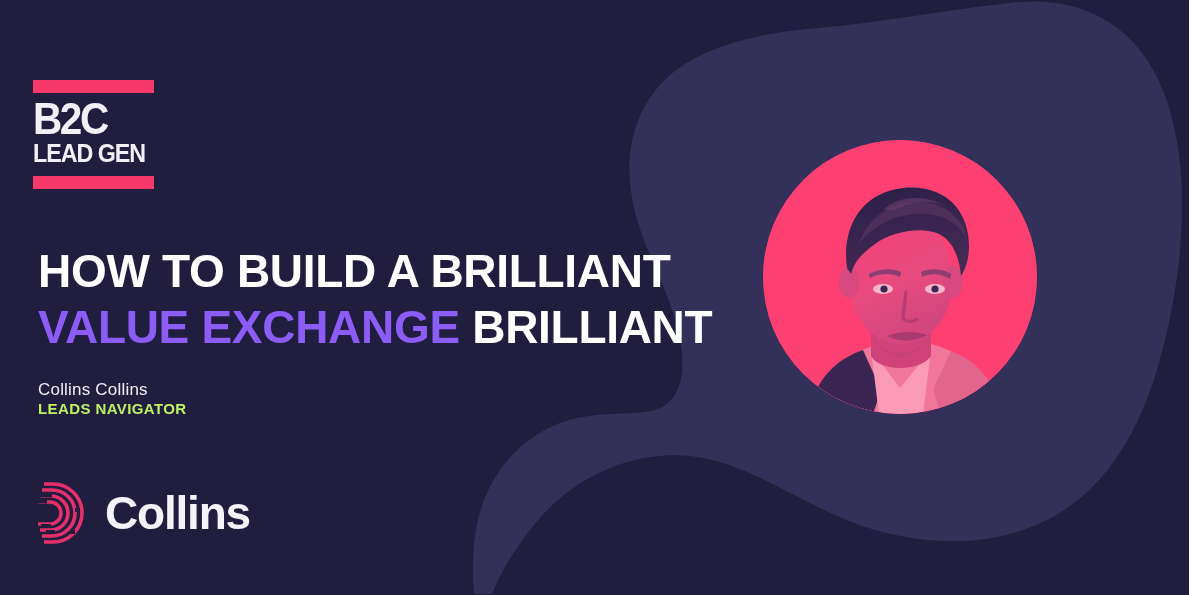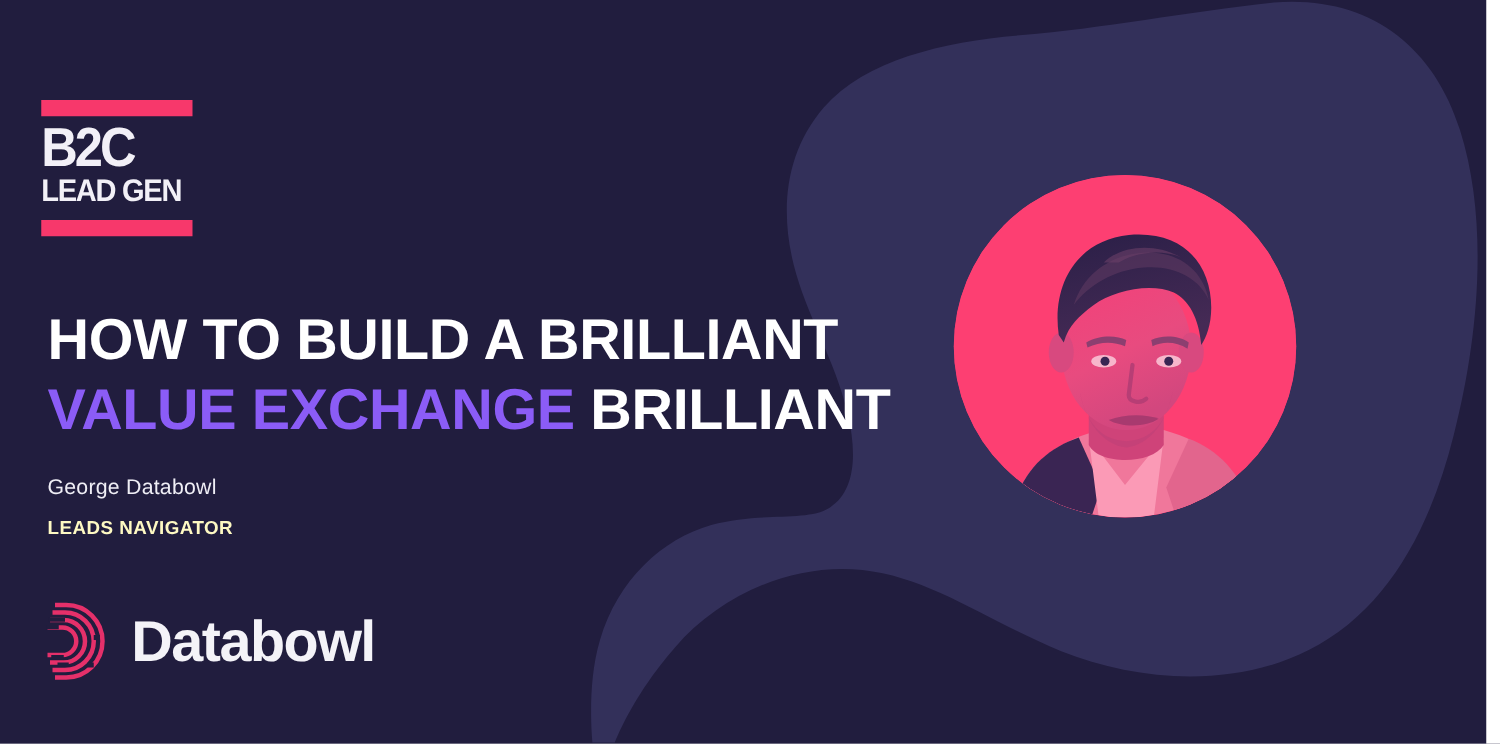--- a/index.html
+++ b/index.html
@@ -93,23 +93,22 @@
     font-family:"Liberation Sans", sans-serif;
     font-size:17px;
     font-weight:400;
     color:#efeef5;
     letter-spacing:0.2px;
   }
   .speaker-role {
     font-family:"Liberation Sans", sans-serif;
     font-size:15px;
     font-weight:700;
-    color:#fef9c3;
+    color:#bef264;
     letter-spacing:0.4px;
-    margin-top:14px;
   }
 
   
   .databowl {
     position:absolute;
     left:0px; top:478px;
     display:flex;
     align-items:center;
     gap:10px;
   }
@@ -180,42 +179,42 @@
     </div>
 
     <div class="headline">
       <div class="headline-line">HOW TO BUILD A BRILLIANT</div>
       <div class="headline-line">
         <span class="accent">VALUE EXCHANGE</span><span>&nbsp;</span><span>BRILLIANT</span>
       </div>
     </div>
 
     <div class="speaker">
-      <div class="speaker-name">George Databowl</div>
+      <div class="speaker-name">Collins Collins</div>
       <div class="speaker-role">LEADS NAVIGATOR</div>
     </div>
 
     <div class="databowl">
       <svg class="databowl-mark" viewBox="0 0 62 70" aria-hidden="true">
         <g fill="none" stroke="#e5306a" stroke-width="3.6" stroke-linecap="butt">
           <path d="M11,6 H20 A29,29 0 0 1 20,64 H11"></path>
           <path d="M9,12 H19 A23,23 0 0 1 19,58 H9"></path>
           <path d="M7,18 H18 A17,17 0 0 1 18,52 H7"></path>
           <path d="M5,24 H17 A11,11 0 0 1 17,46 H5"></path>
         </g>
         <g fill="#211d3e">
           <rect x="6" y="16" width="13" height="3.4"></rect>
           <rect x="4" y="22" width="10" height="3.4"></rect>
           <rect x="42" y="30" width="5" height="4"></rect>
           <rect x="8" y="46" width="10" height="3.4"></rect>
           <rect x="13" y="52" width="9" height="3.4"></rect>
           <rect x="37" y="52" width="5" height="4"></rect>
         </g>
       </svg>
-      <div class="databowl-word">Databowl</div>
+      <div class="databowl-word">Collins</div>
     </div>
 
   </div>
 
   <div class="portrait-wrap">
     <svg class="portrait-svg" viewBox="0 0 274 274" aria-hidden="true">
       <defs>
         <clipPath id="circ">
             <circle cx="137" cy="137" r="137"></circle>
           </clipPath>

